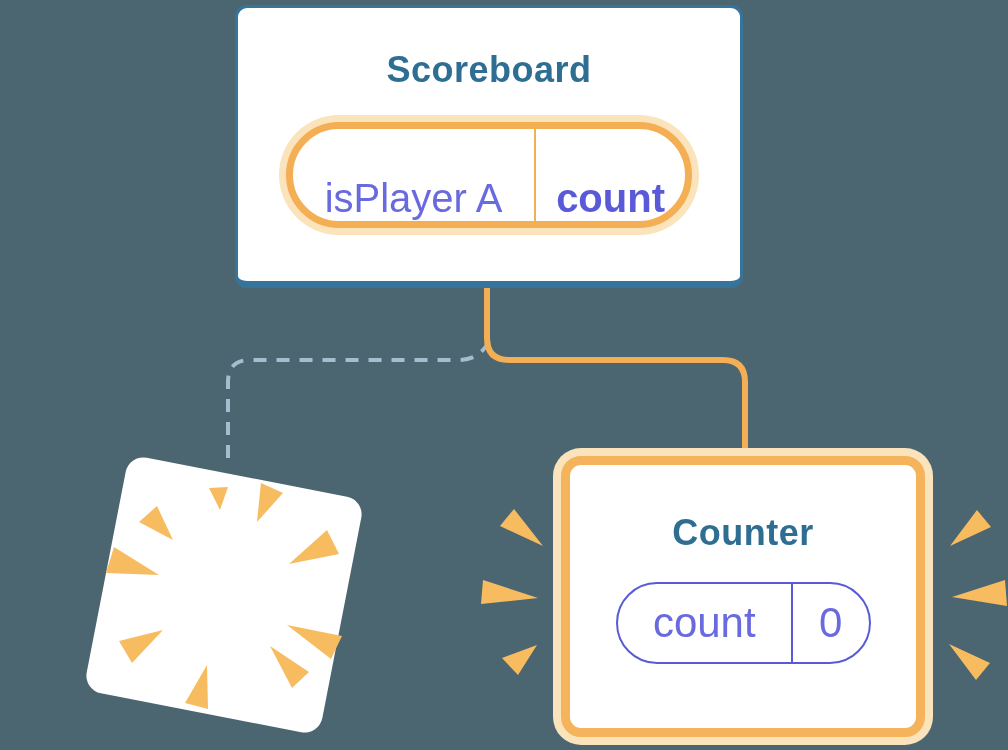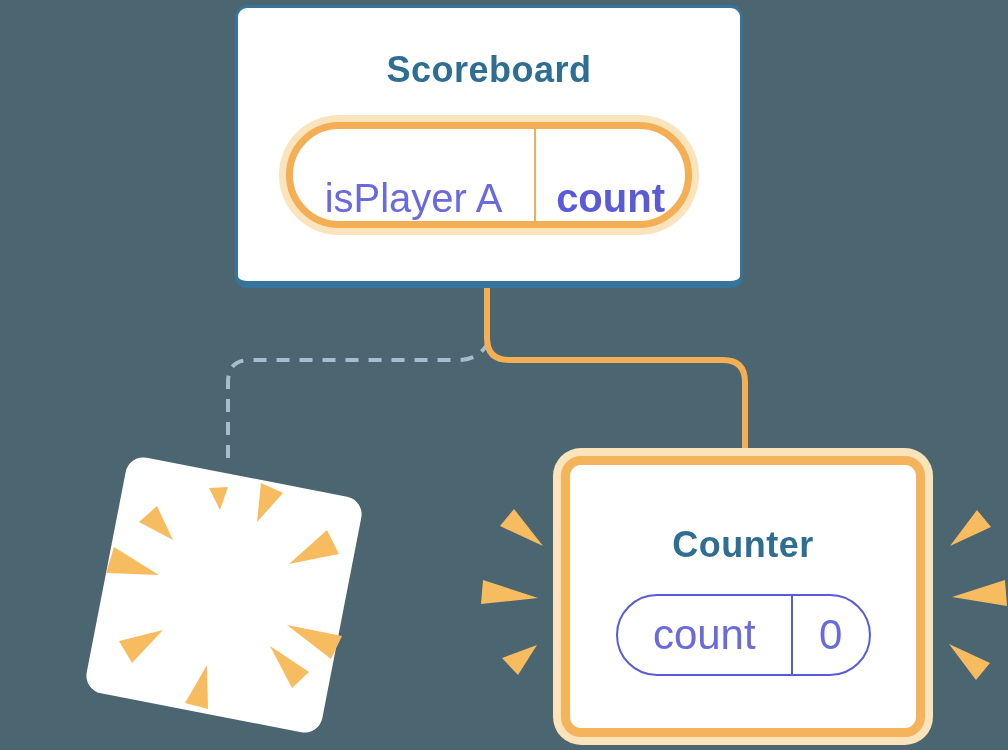--- a/index.html
+++ b/index.html
@@ -40,21 +40,21 @@
   .divider-orange{width:2px;background:#F4AE54;align-self:stretch;}
 
   .counter-glow{
     position:absolute;left:553px;top:448px;width:380px;height:297px;
     box-sizing:border-box;background:#FBE3BC;border-radius:28px;padding:8px;
     z-index:2;
   }
   .counter-card{
     width:100%;height:100%;box-sizing:border-box;background:#ffffff;
     border:9px solid #F5B45C;border-radius:20px;
-    display:flex;flex-direction:column;align-items:center;padding-top:56px;
+    display:flex;flex-direction:column;align-items:center;padding-top:44px;
   }
   .pill-purple{
     width:255px;height:82px;box-sizing:border-box;margin-top:26px;
     background:#ffffff;border:2px solid #5A5AD8;border-radius:50px;
     display:flex;align-items:stretch;overflow:hidden;
   }
   .pill-purple .pill-cell{font-size:42px;color:#6A6ADF;}
   .pill-purple .cell-name{flex:2.3;}
   .pill-purple .cell-value{flex:1;font-weight:400;}
   .divider-purple{width:2px;background:#5A5AD8;align-self:stretch;}

